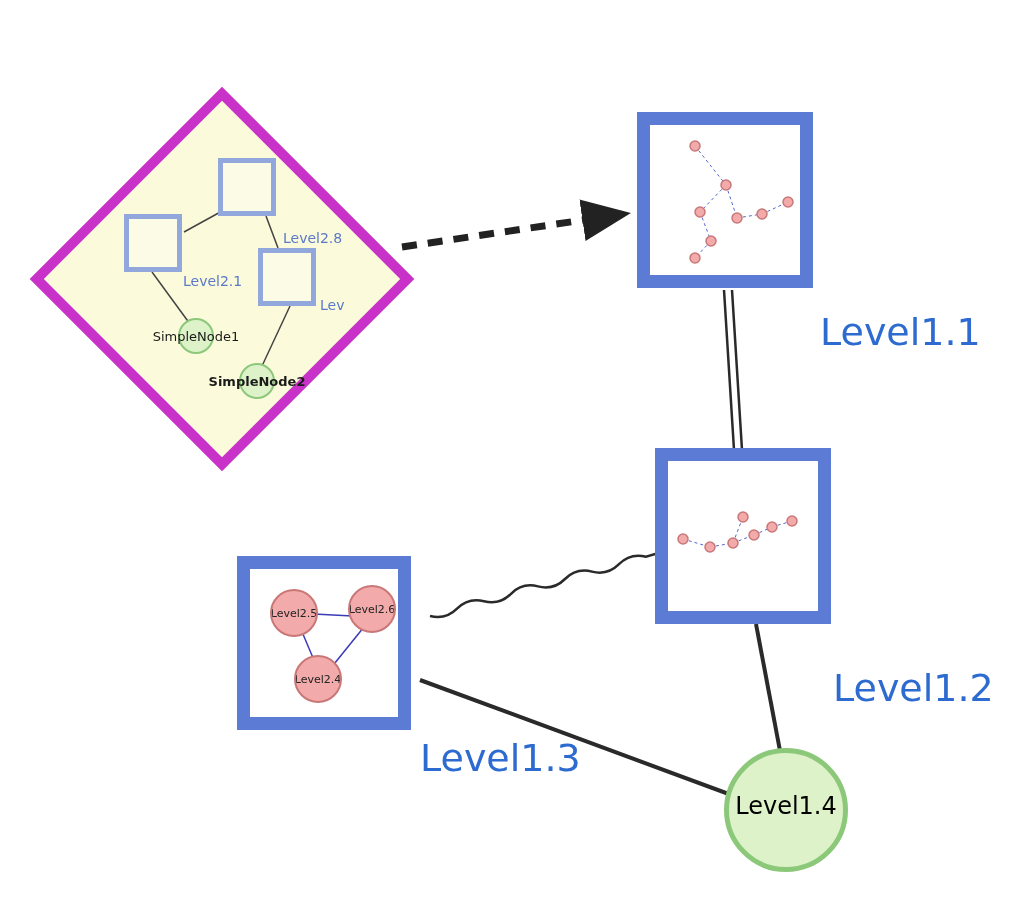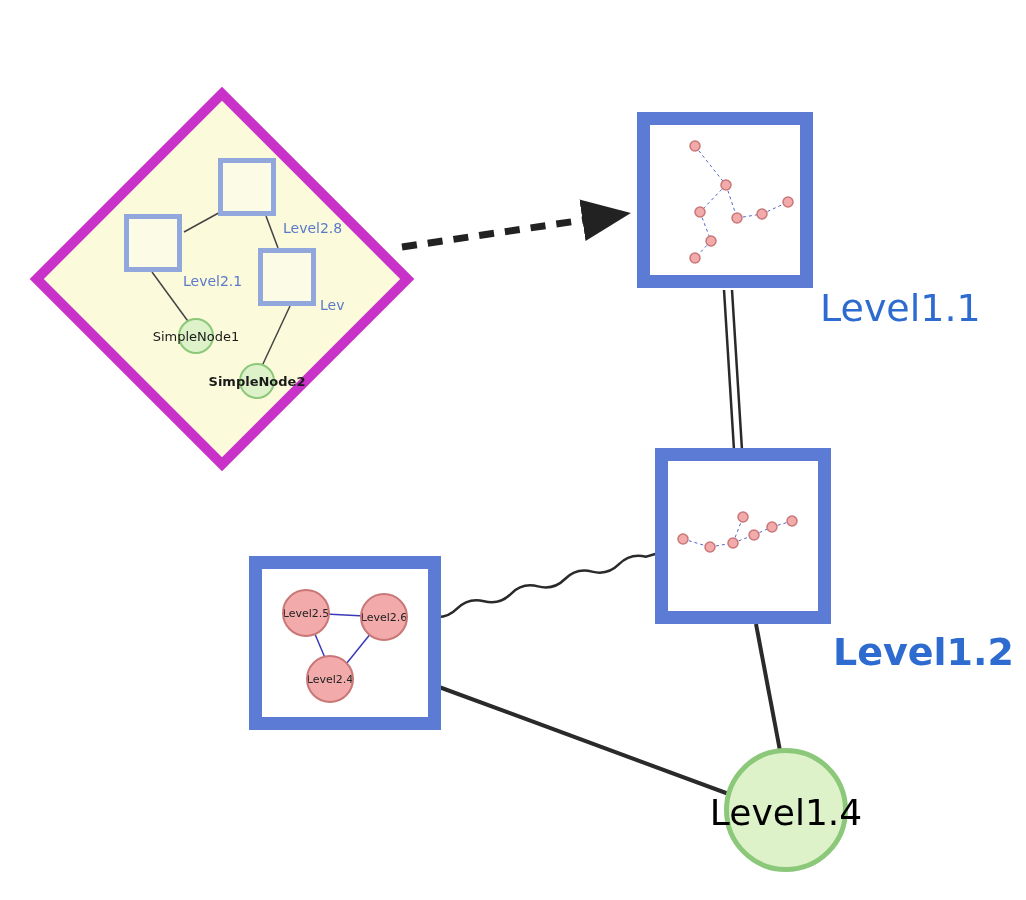--- a/index.html
+++ b/index.html
@@ -18,58 +18,58 @@
   
   svg.edges{position:absolute;left:0;top:0;width:1026px;height:900px;pointer-events:none;}
 
   
   .innersq{position:absolute;width:58px;height:58px;box-sizing:border-box;
     border:5px solid var(--inner-square-border);background:var(--inner-square-fill);}
   .sq-top{left:218px;top:158px;}
   .sq-left{left:124px;top:214px;}
   .sq-right{left:258px;top:248px;}
   .smalllabel{position:absolute;color:var(--inner-label-blue);font-size:14px;white-space:nowrap;}
-  .lbl28{left:283px;top:220px;}
+  .lbl28{left:283px;top:230px;}
   .lbl21{left:183px;top:273px;}
   .lblLev{left:320px;top:297px;}
 
   
   .greennode{position:absolute;width:36px;height:36px;border-radius:50%;
     background:var(--green-fill);border:2px solid var(--green-border);box-sizing:border-box;}
   .gn1{left:178px;top:318px;}
   .gn2{left:239px;top:363px;}
   .gnlabel{position:absolute;color:#1a1a1a;font-size:13px;white-space:nowrap;text-align:center;width:120px;}
   .gnl1{left:136px;top:329px;}
   .gnl2{left:197px;top:374px;font-weight:bold;}
 
   
   .groupbox{position:absolute;box-sizing:border-box;background:#ffffff;
     border:13px solid var(--group-border);overflow:hidden;}
   .box11{left:637px;top:112px;width:176px;height:176px;}
   .box12{left:655px;top:448px;width:176px;height:176px;}
-  .box13{left:237px;top:556px;width:192px;height:174px;margin-left:12px;}
+  .box13{left:237px;top:556px;width:174px;height:174px;}
   .groupbox svg{position:absolute;left:0;top:0;}
 
   
   .pinkcircle{position:absolute;width:48px;height:48px;border-radius:50%;
     background:var(--pink-fill);border:2px solid var(--pink-border);box-sizing:border-box;
     display:flex;align-items:center;justify-content:center;overflow:hidden;
     font-size:11px;color:#222;white-space:nowrap;}
   .pc1{left:20px;top:20px;}
-  .pc2{left:98px;top:24px;text-align:center;}
+  .pc2{left:98px;top:16px;text-align:center;}
   .pc3{left:44px;top:86px;}
 
   
   .bigcircle{position:absolute;left:724px;top:748px;width:124px;height:124px;border-radius:50%;
     background:var(--green-fill);border:5px solid var(--green-border);box-sizing:border-box;}
   .lbl14{position:absolute;left:704px;top:792px;width:164px;text-align:center;
-    color:#000;font-size:36px;white-space:nowrap;}
+    color:#000;font-size:24px;white-space:nowrap;}
 
-  .l11{left:820px;top:286px;}
-  .l12{left:833px;top:630px;font-weight:bold;}
+  .l11{left:820px;top:310px;}
+  .l12{left:833px;top:666px;}
   .l13{left:420px;top:736px;}
 </style>
 </head>
 <body>
 
 <div class="canvas">
 
   <div class="diamond"></div>
 
   <svg class="edges">
@@ -154,14 +154,15 @@
     <div class="pinkcircle pc1">Level2.5</div>
     <div class="pinkcircle pc2">Level2.6</div>
     <div class="pinkcircle pc3">Level2.4</div>
   </div>
 
   <div class="bigcircle"></div>
   <div class="lbl14">Level1.4</div>
 
   <div class="biglabel l11">Level1.1</div>
   <div class="biglabel l12">Level1.2</div>
+  <div class="biglabel l13">Level1.3</div>
 
 </div>
 
 </body></html>

